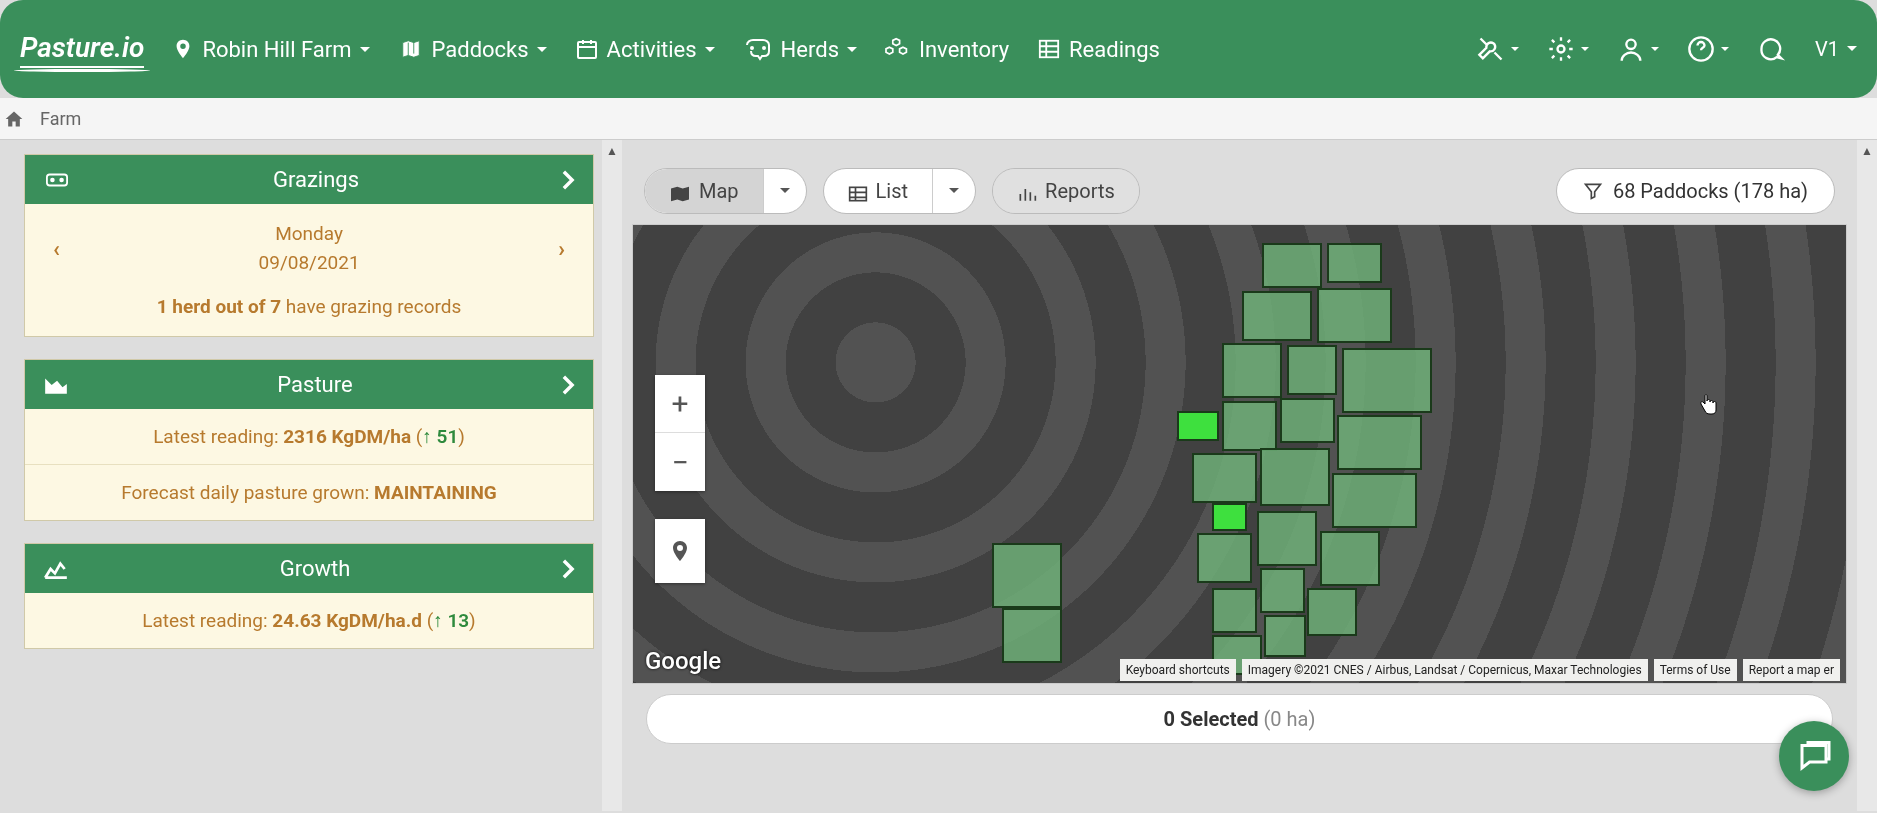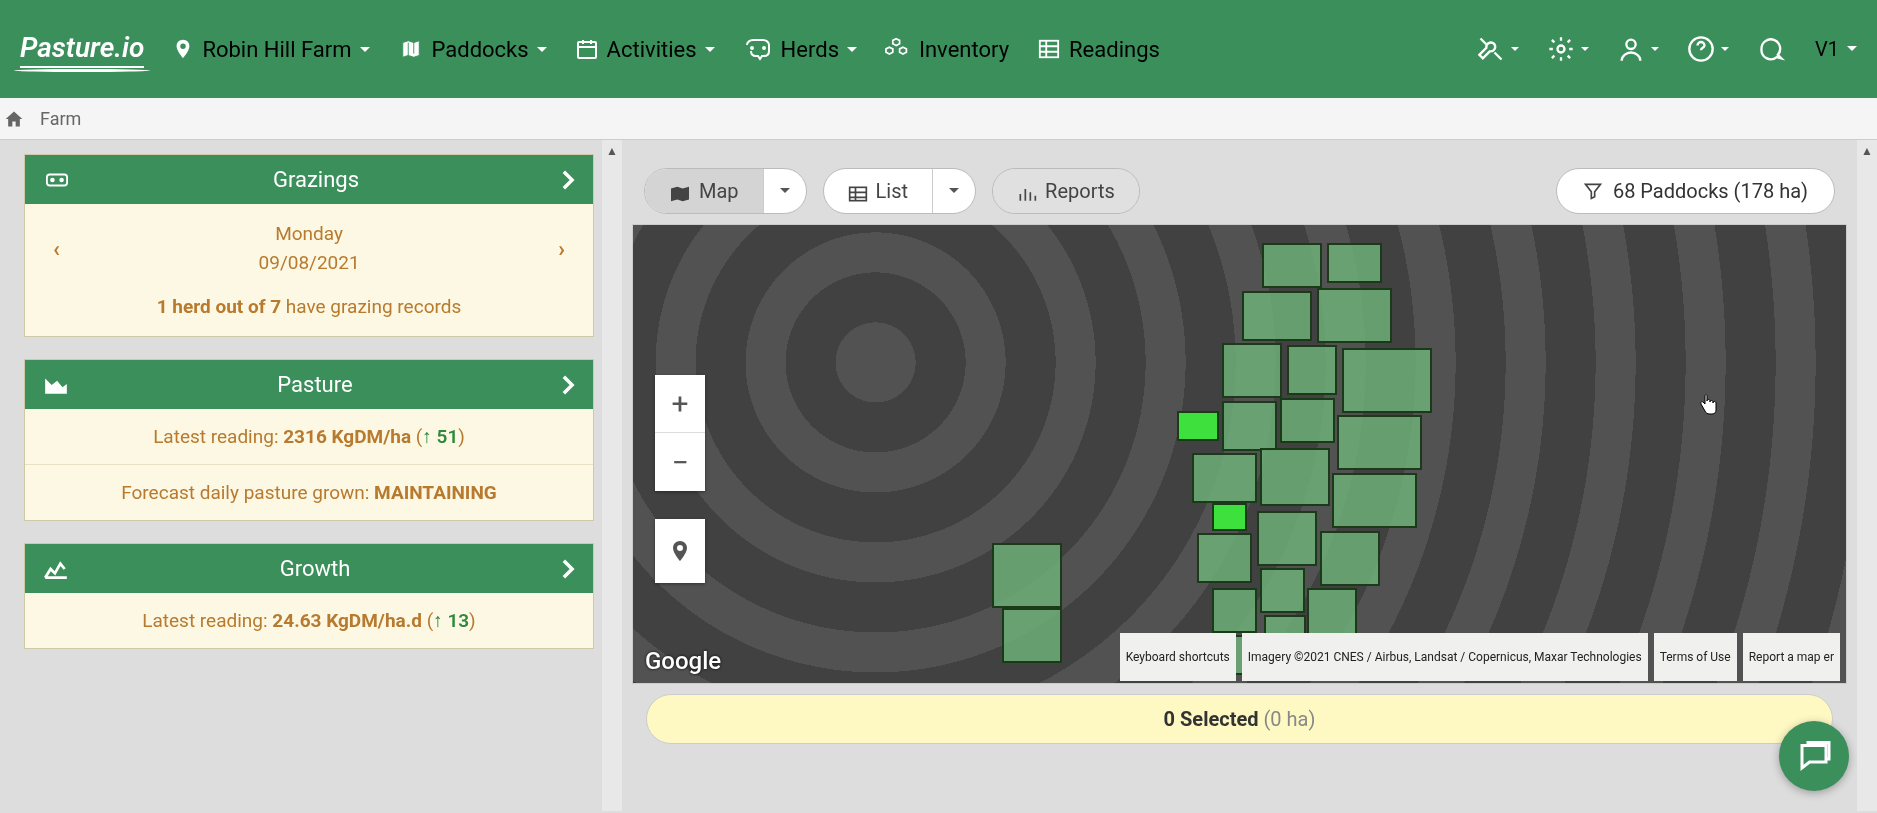--- a/index.html
+++ b/index.html
@@ -1,22 +1,22 @@
 <!DOCTYPE html>
 <html><head>
 <meta charset="utf-8">
 <style>
 * { box-sizing: border-box; margin: 0; padding: 0; }
 body { font-family: -apple-system, BlinkMacSystemFont, "Segoe UI", Roboto, Arial, sans-serif; background: #ddd; color: #333; overflow: hidden; width: 1877px; height: 813px; position: relative; }
 
 
-.navbar { background: #3a8f5b; color: #fff; height: 98px; display: flex; align-items: center; padding: 0 20px; gap: 28px; }
+.navbar { background: #3a8f5b; color: #fff; height: 98px; display: flex; align-items: center; padding: 0 20px; gap: 28px; border-radius: 23px; }
 .brand { font-style: italic; font-size: 28px; font-weight: 600; border-bottom: 2px solid #fff; padding-bottom: 2px; position: relative; }
 .brand::after { content: ''; position: absolute; bottom: -6px; left: 0; width: 100%; height: 3px; background: #fff; border-radius: 50%; transform: scaleX(1.1); }
-.nav-item { color: #000000; font-size: 22px; display: flex; align-items: center; gap: 8px; cursor: pointer; }
+.nav-item { color: #ffffff; font-size: 22px; display: flex; align-items: center; gap: 8px; cursor: pointer; }
 .nav-item .caret::after { content: ''; display: inline-block; border: 5px solid transparent; border-top-color: #fff; margin-top: 6px; }
 .nav-spacer { flex: 1; }
 .nav-icon { cursor: pointer; display: flex; align-items: center; gap: 6px; }
 .nav-icon .caret::after { content: ''; display: inline-block; border: 4px solid transparent; border-top-color: #fff; margin-top: 4px; }
 
 
 .breadcrumb { background: #f5f5f5; border-bottom: 1px solid #ccc; padding: 10px 4px; display: flex; align-items: center; gap: 16px; color: #666; font-size: 18px; }
 
 
 .main { display: flex; height: calc(813px - 98px - 44px); }
@@ -52,29 +52,29 @@
 .filter-pill { margin-left:auto; border: 1px solid #bbb; border-radius: 30px; padding: 10px 26px; font-size: 20px; display:flex; align-items:center; gap:10px; cursor:pointer; background:#fff; }
 
 
 .map-wrap { border:1px solid #ccc; position:relative; height: 460px; margin: 0 4px; overflow:hidden; background:#4a4a4a; }
 .map-satellite { position:absolute; inset:0; background: repeating-radial-gradient(circle at 20% 30%, #555 0 40px, #3e3e3e 40px 90px), linear-gradient(135deg, #404040, #5a5a5a); filter: contrast(0.85) brightness(0.9); }
 .paddock-cluster { position:absolute; left:42%; top:4%; width: 360px; height: 440px; }
 .paddock { position:absolute; background: rgba(110, 175, 120, 0.85); border: 2px solid #1a3a1a; }
 .paddock.bright { background: #3ee03e; }
 .google-logo { position:absolute; left:12px; bottom:8px; color:#fff; font-size:24px; font-weight:500; text-shadow: 0 0 3px #000; }
 .map-attrib { position:absolute; right:6px; bottom:2px; font-size:12px; color:#222; display:flex; gap:6px; }
-.map-attrib span { background:#f0f0ee; padding: 17px 6px; }
+.map-attrib span { background:#f0f0ee; padding: 4px 6px; }
 .map-ctl-stack { position:absolute; left:22px; top:150px; display:flex; flex-direction:column; gap:28px; }
 .map-ctl-btn { width: 50px; height: 64px; background:#fff; box-shadow: 0 1px 3px rgba(0,0,0,.4); display:flex; align-items:center; justify-content:center; font-size: 30px; color:#555; cursor:pointer; }
 .map-zoom { display:flex; flex-direction:column; background:#fff; box-shadow:0 1px 3px rgba(0,0,0,.4); }
 .map-zoom div { width:50px; height:58px; display:flex; align-items:center; justify-content:center; font-size:30px; color:#555; cursor:pointer; }
 .map-zoom div:first-child { border-bottom:1px solid #ddd; }
 
 
-.selection-bar { margin: 10px 18px 0; border:1px solid #ccc; border-radius: 30px; padding: 12px 0; text-align:center; font-size: 20px; background:#fef9c3; }
+.selection-bar { margin: 10px 18px 0; border:1px solid #ccc; border-radius: 30px; padding: 12px 0; text-align:center; font-size: 20px; background:#ffffff; }
 .selection-bar .muted { color:#888; }
 
 
 .fab { position:absolute; right:28px; bottom:22px; width:70px; height:70px; border-radius:50%; background:#3a8f5b; display:flex; align-items:center; justify-content:center; cursor:pointer; box-shadow: 0 2px 8px rgba(0,0,0,.3); }
 
 
 .cursor-hand { position:absolute; left: 1076px; top: 253px; font-size:18px; color:#000; pointer-events:none; z-index:10; }
 
 svg { display:block; }
 </style>

